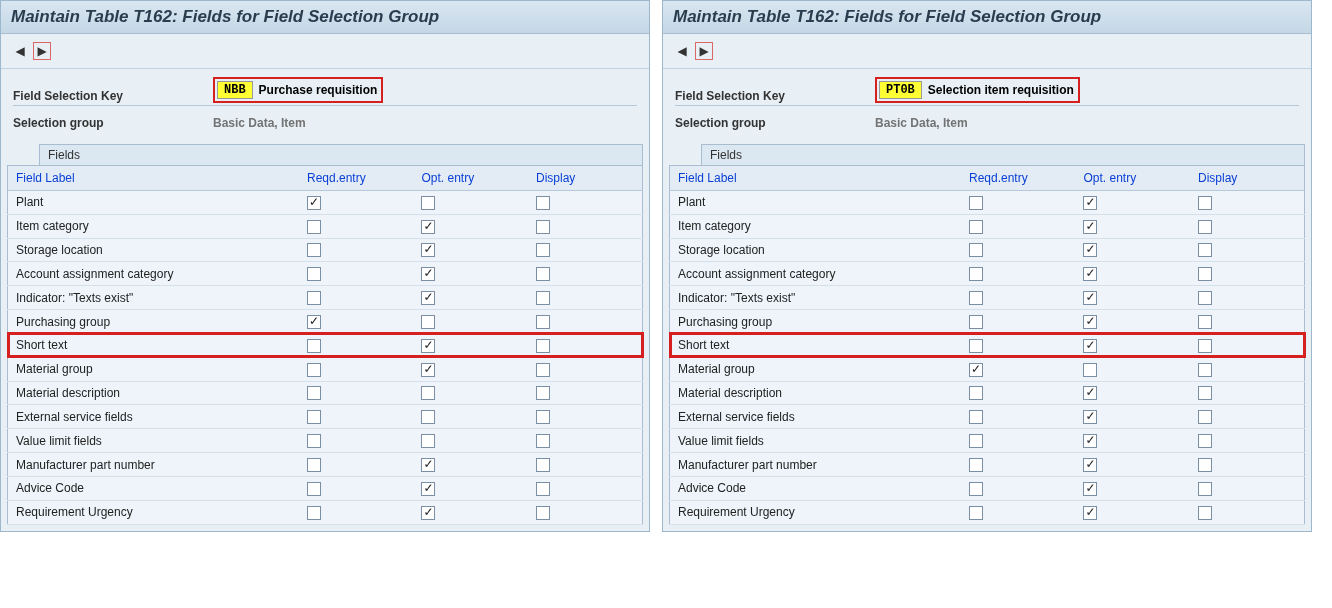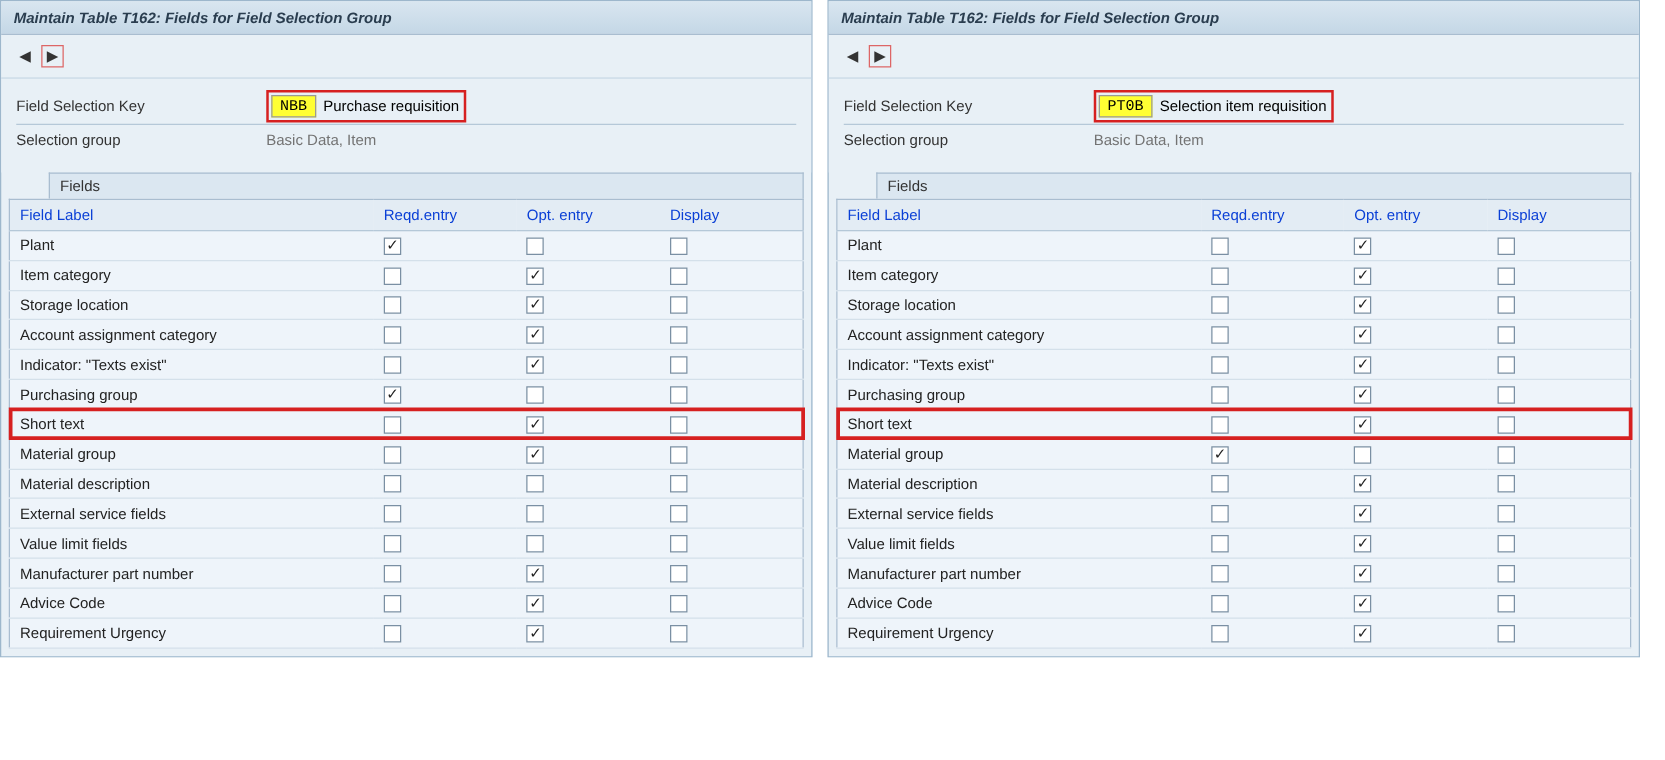--- a/index.html
+++ b/index.html
@@ -12,21 +12,21 @@
     padding: 0;
   }
   .panel {
     width: 650px;
     border: 1px solid #9db7cc;
     background: #e8f0f6;
   }
   .title-bar {
     background: linear-gradient(to bottom, #d9e6f0, #c4d7e6);
     padding: 6px 10px;
-    font-size: 12px;
+    font-size: 17px;
     font-weight: bold;
     font-style: italic;
     color: #2a3d4f;
     border-bottom: 1px solid #a9bdd0;
   }
   .toolbar {
     display: flex;
     align-items: center;
     gap: 4px;
     padding: 8px 10px;
@@ -45,22 +45,23 @@
   }
   .nav-btn.boxed {
     border: 1px solid #d66;
   }
   .info-area {
     padding: 10px 12px 14px;
     background: #e8f0f6;
   }
   .info-row {
     display: flex;
-    align-items: center;
+    align-items: flex-end;
     height: 24px;
+    font-weight: bold;
   }
   .info-label {
     width: 200px;
     color: #333;
   }
   .key-box {
     display: inline-flex;
     align-items: center;
     border: 2px solid #d62020;
     padding: 2px 4px 2px 2px;

